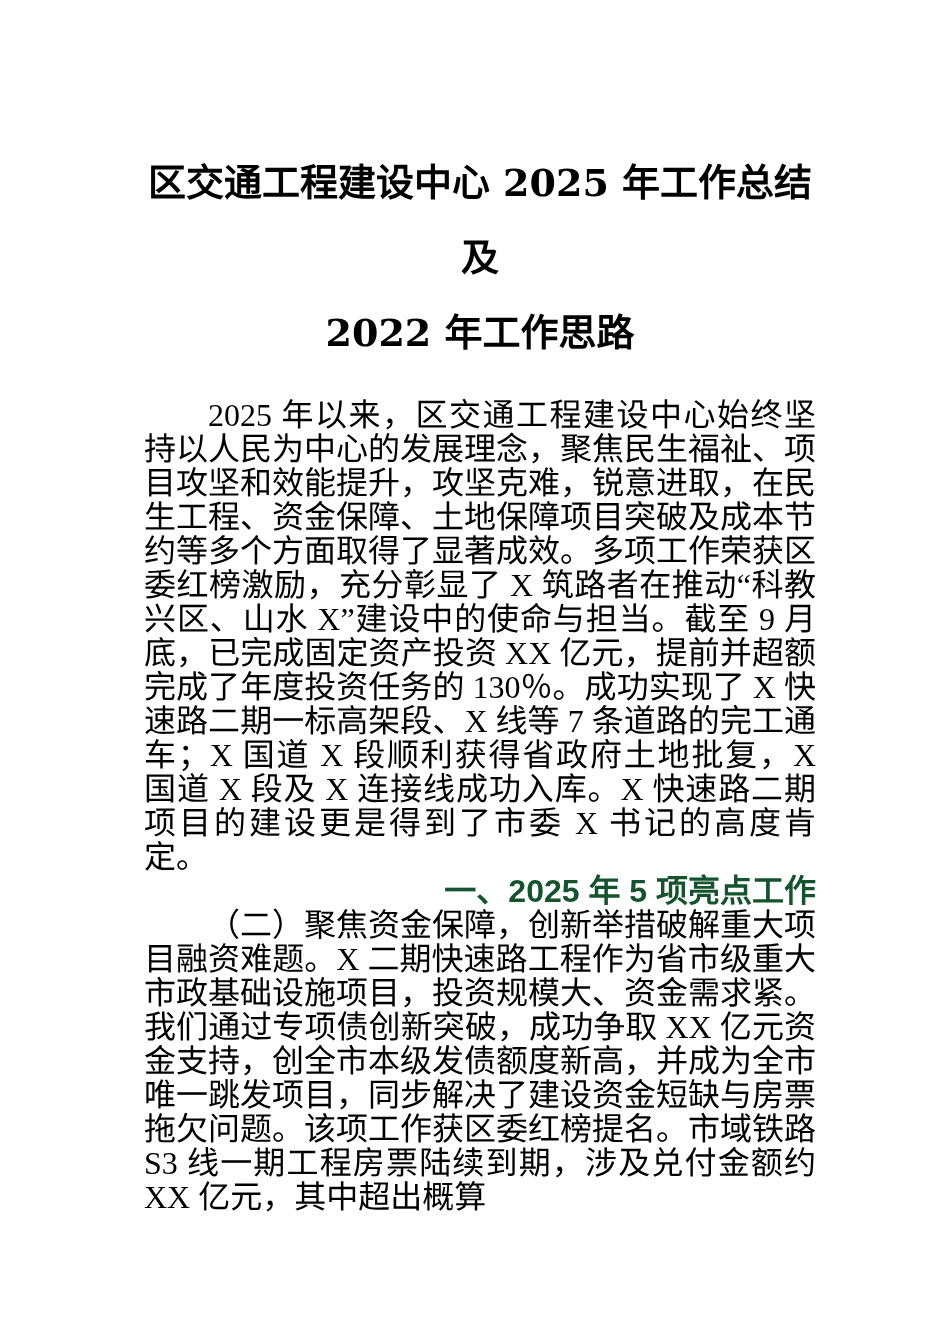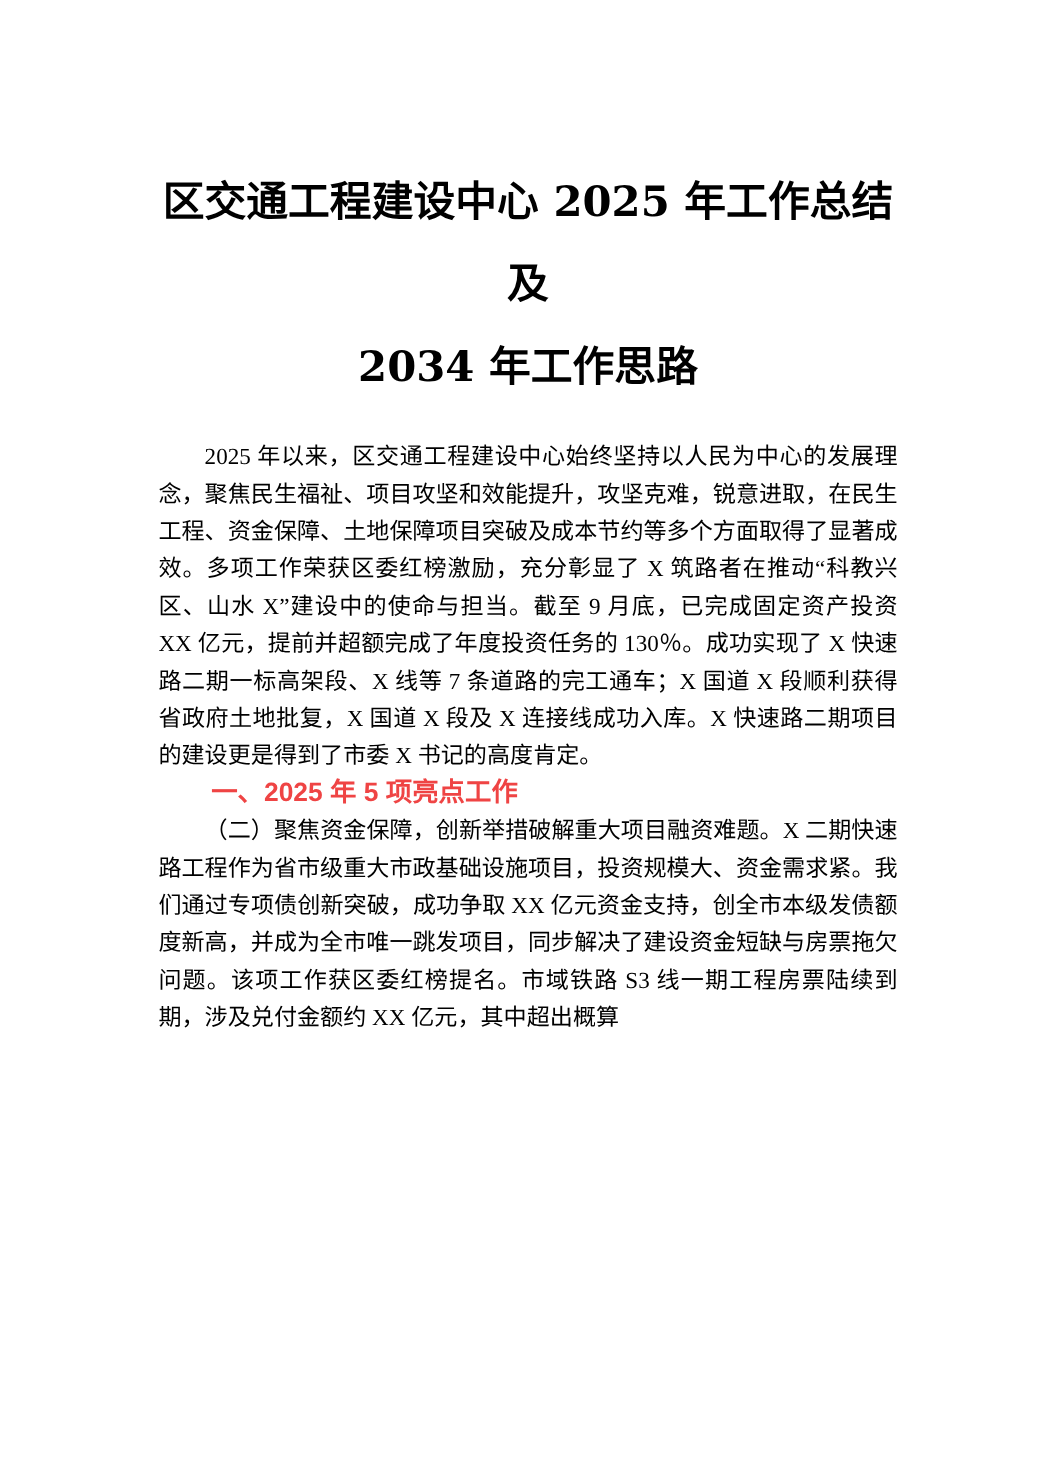--- a/index.html
+++ b/index.html
@@ -29,46 +29,46 @@
     font-weight: 700;
     font-size: 38px;
     line-height: 75px;
     text-align: center;
     color: #000000;
   }
   .title-line { display: block; }
   .body-para {
     margin: 0;
     font-family: "Liberation Serif", "DejaVu Serif", serif;
-    font-size: 21px;
+    font-size: 32px;
     line-height: 34px;
     text-align: justify;
     text-indent: 2em;
     color: #000000;
   }
   .section-heading {
     margin: 0;
     font-family: "Liberation Sans", "DejaVu Sans", sans-serif;
     font-weight: 700;
-    font-size: 24px;
+    font-size: 32px;
     line-height: 34px;
     text-indent: 2em;
-    text-align: left;
-    color: #ef4444;
+    text-align: right;
+    color: #14532d;
   }
 </style>
 </head>
 <body>
 
 <div class="page">
   <div class="content">
 
     <h1 class="doc-title">
       <span class="title-line">区交通工程建设中心 2025 年工作总结及</span>
-      <span class="title-line">2034 年工作思路</span>
+      <span class="title-line">2022 年工作思路</span>
     </h1>
 
     <p class="body-para">2025 年以来，区交通工程建设中心始终坚持以人民为中心的发展理念，聚焦民生福祉、项目攻坚和效能提升，攻坚克难，锐意进取，在民生工程、资金保障、土地保障项目突破及成本节约等多个方面取得了显著成效。多项工作荣获区委红榜激励，充分彰显了 X 筑路者在推动“科教兴区、山水 X”建设中的使命与担当。截至 9 月底，已完成固定资产投资 XX 亿元，提前并超额完成了年度投资任务的 130％。成功实现了 X 快速路二期一标高架段、X 线等 7 条道路的完工通车；X 国道 X 段顺利获得省政府土地批复，X 国道 X 段及 X 连接线成功入库。X 快速路二期项目的建设更是得到了市委 X 书记的高度肯定。</p>
 
     <h2 class="section-heading">一、2025 年 5 项亮点工作</h2>
 
 
     <p class="body-para">（二）聚焦资金保障，创新举措破解重大项目融资难题。X 二期快速路工程作为省市级重大市政基础设施项目，投资规模大、资金需求紧。我们通过专项债创新突破，成功争取 XX 亿元资金支持，创全市本级发债额度新高，并成为全市唯一跳发项目，同步解决了建设资金短缺与房票拖欠问题。该项工作获区委红榜提名。市域铁路 S3 线一期工程房票陆续到期，涉及兑付金额约 XX 亿元，其中超出概算</p>
 
   </div>

